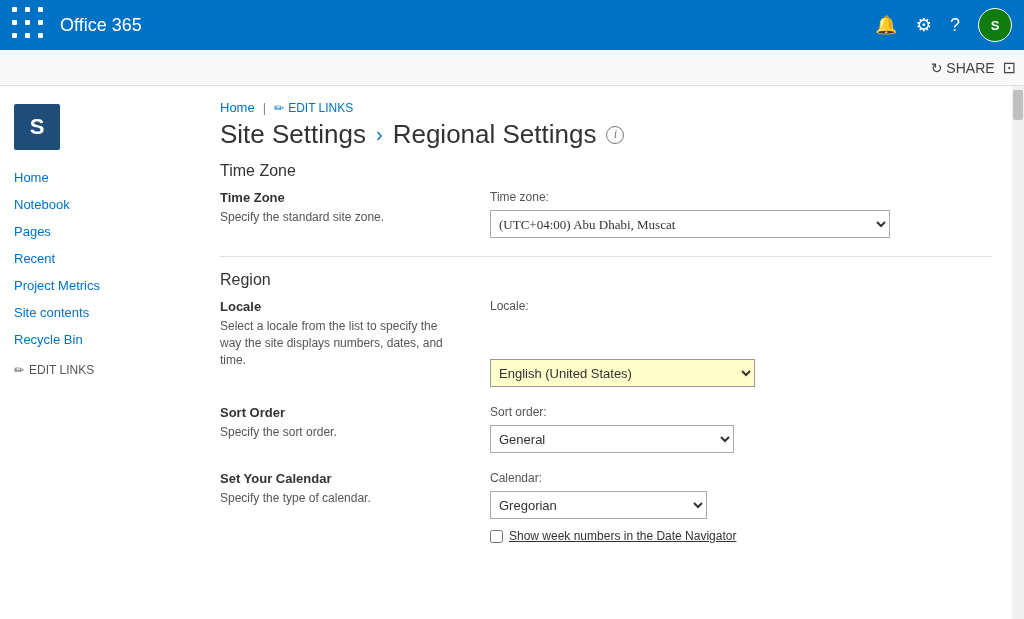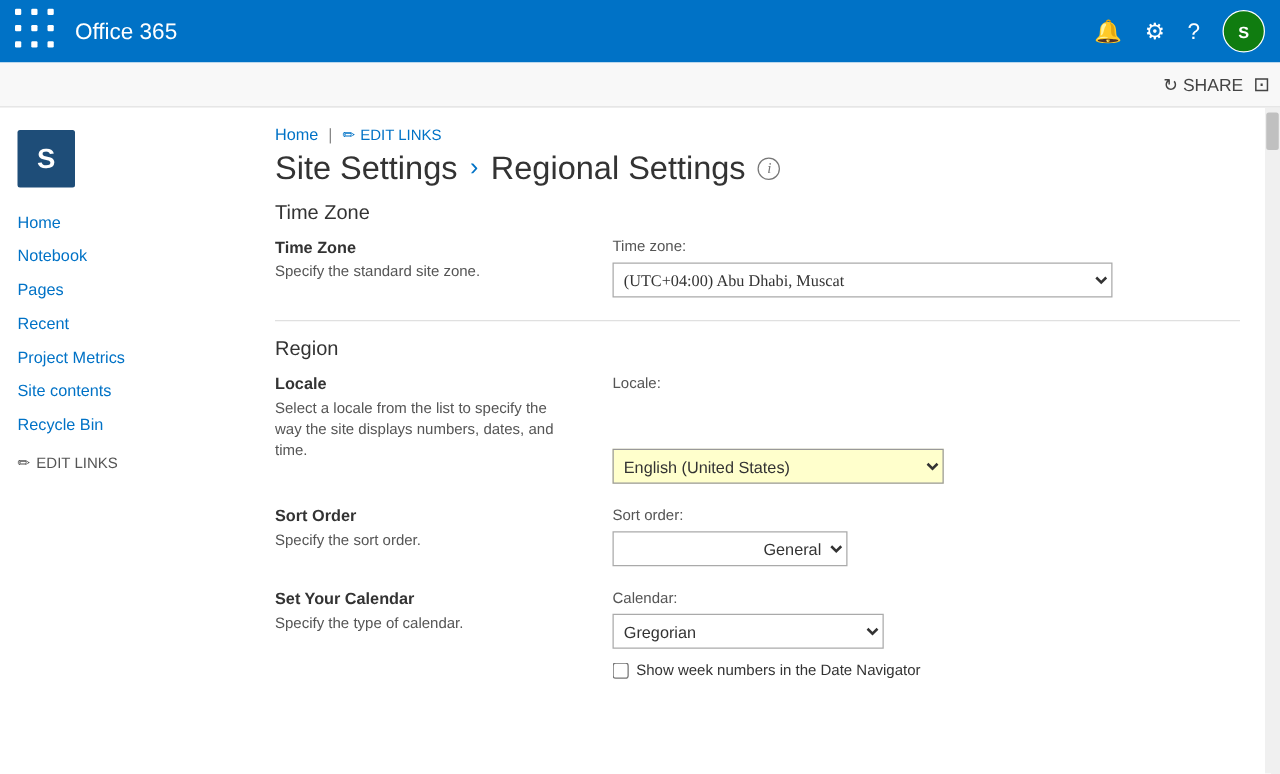--- a/index.html
+++ b/index.html
@@ -251,32 +251,32 @@
       font-family: Liberation Serif, serif;
     }
     .locale-select {
       width: 265px;
       background: #ffffcc;
       border: 1px solid #999;
       color: #333;
       margin-top: 40px;
     }
     .sortorder-select {
-      width: 188px;
-      text-align: right;
+      width: 244px;
     }
     .calendar-select {
       width: 217px;
     }
     .checkbox-row {
       display: flex;
       align-items: center;
       gap: 6px;
       margin-top: 6px;
       font-size: 12px;
+      text-decoration: underline;
     }
     input[type="checkbox"] {
       width: 13px;
       height: 13px;
       cursor: pointer;
     }
     .divider {
       border: none;
       border-top: 1px solid #e0e0e0;
       margin: 8px 0 14px;

